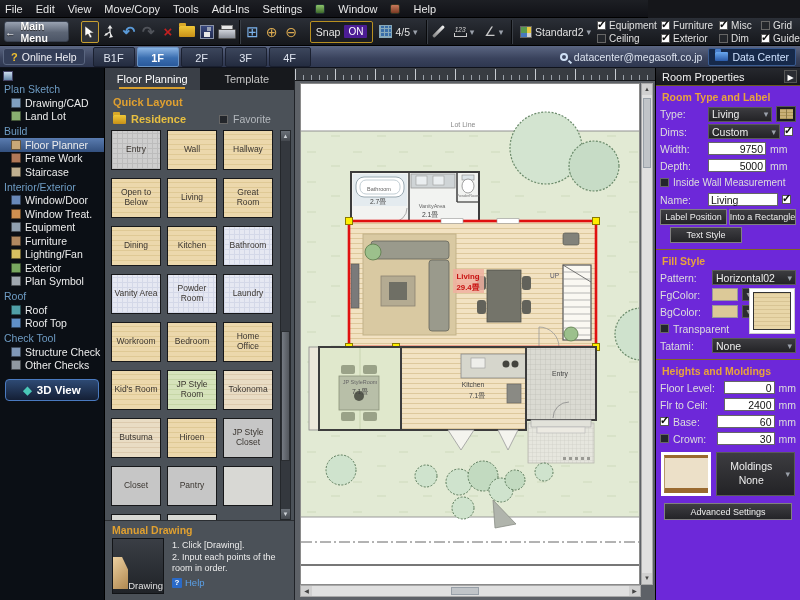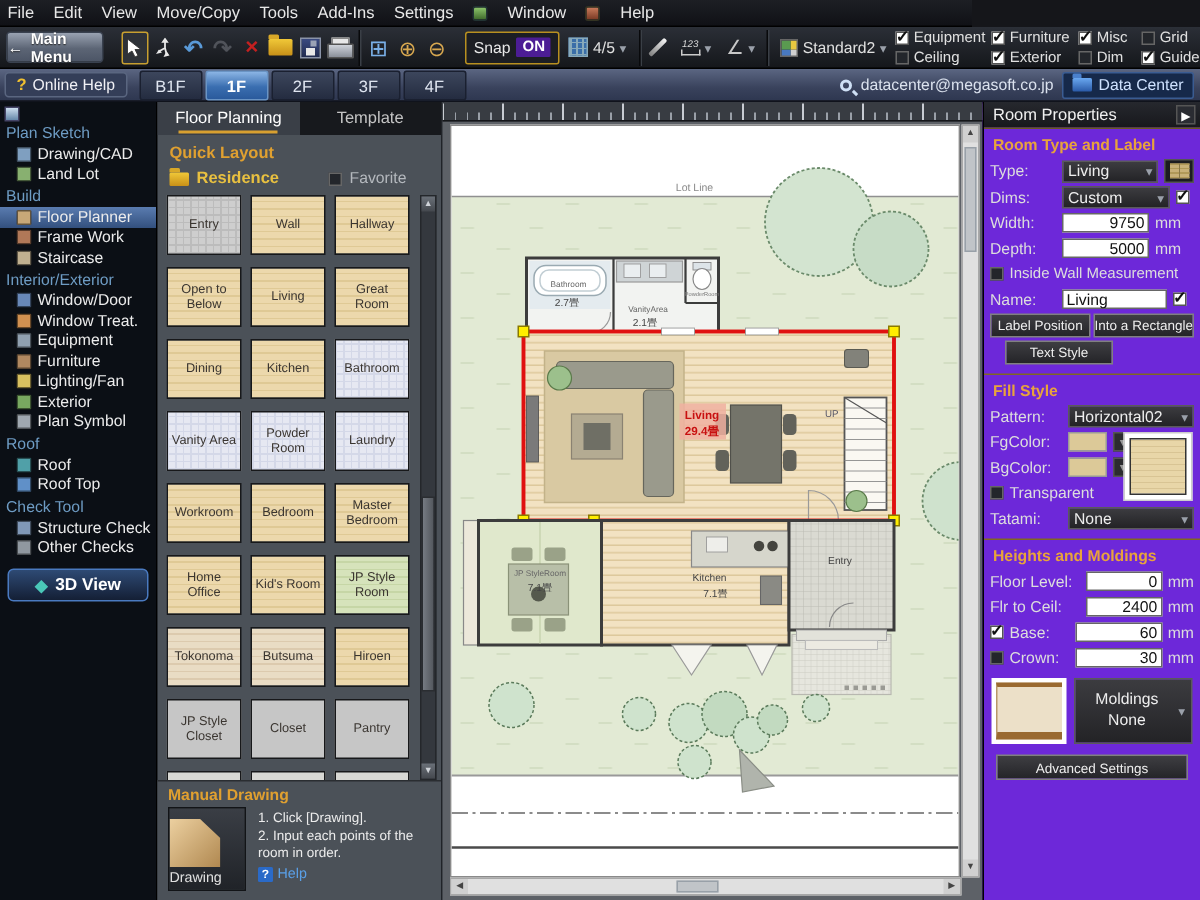--- a/index.html
+++ b/index.html
@@ -43,21 +43,21 @@
   .floppy::after { content:""; position:absolute; right:2px; top:1px; width:4px;
     height:4px; background:#9aa2b5; }
   .printer { width:16px; height:13px; position:relative; }
   .printer::before { content:""; position:absolute; left:3px; top:0; width:10px; height:5px;
     background:#e8e8e8; border:1px solid #888; }
   .printer::after { content:""; position:absolute; left:0; top:4px; width:16px; height:8px;
     background:linear-gradient(#cfd3da,#8a8f99); border:1px solid #555; border-radius:1px; }
   .snapbox { margin-left:8px; height:22px; border:1px solid #b89020; border-radius:2px;
     display:flex; align-items:center; gap:4px; padding:0 5px; background:#1c1e23; }
   .snap-word { color:#e8e8e8; font-size:10.5px; }
-  .snap-on { background:#4c1d95; color:#fff; font-size:10px; font-weight:bold;
+  .snap-on { background:#4c1d95; color:#fff; font-size:10px; font-weight:normal;
     padding:1px 4px; border-radius:1px; }
   .dd-ic { display:flex; align-items:center; gap:3px; padding:0 4px; height:22px; }
   .caret { color:#9aa0aa; font-size:9px; }
   .gridic { width:13px; height:13px; background:#3a6ea8; border:1px solid #8ab;
     background-image:repeating-linear-gradient(90deg,#8ab 0 1px,transparent 1px 4px),
       repeating-linear-gradient(0deg,#8ab 0 1px,transparent 1px 4px); }
   .lbl { color:#e0e0e0; font-size:10.5px; }
   .pen { width:3px; height:15px; background:linear-gradient(#f5f5f5,#808080);
     transform:rotate(45deg); border-radius:1px; }
   .dimic { display:flex; flex-direction:column; align-items:center; }
@@ -153,21 +153,21 @@
   .psb-arrow { height:10px; background:linear-gradient(#6a7078,#44484e); color:#cfd3d8;
     font-size:6px; text-align:center; line-height:10px; }
   .psb-down { position:absolute; bottom:0; left:0; right:0; }
   .psb-thumb { position:absolute; left:0; right:0; top:200px; height:130px;
     background:linear-gradient(90deg,#757a82,#53575d); border:1px solid #2a2d31; }
   .mdraw { position:absolute; left:0; bottom:0; width:100%; height:80px;
     border-top:1px solid #2a2d31; background:#4b5158; }
   .md-head { color:#e0a030; font-size:10.5px; font-weight:bold; padding:3px 0 2px 7px; }
   .md-body { display:flex; padding-left:7px; gap:8px; }
   .drawbtn { width:52px; height:56px; background:linear-gradient(#3a3e45,#202328);
-    border:1px solid #121417; display:flex; flex-direction:column; align-items:flex-start;
+    border:1px solid #121417; display:flex; flex-direction:row; align-items:flex-end;
     justify-content:flex-end; padding-bottom:2px; }
   .poly { width:34px; height:32px; margin-bottom:2px;
     background:linear-gradient(135deg,#ecd0a0,#b08850);
     clip-path:polygon(0 0,60% 0,100% 40%,100% 100%,0 100%); }
   .drawbtn .lbl { font-size:9.5px; }
   .steps { width:122px; color:#ececec; font-size:9px; line-height:1.3; padding-top:2px; }
   .helplink { display:flex; align-items:center; gap:3px; margin-top:2px; }
   .helpic { width:10px; height:10px; background:#2a6ac8; color:#fff; font-size:8px;
     font-weight:bold; text-align:center; line-height:10px; border-radius:1px; }
   .helplink .lbl { color:#5aa0e8; font-size:9.5px; }
@@ -485,21 +485,20 @@
       <div class="rb rb-wood">Living</div>
       <div class="rb rb-wood">Great Room</div>
       <div class="rb rb-wood">Dining</div>
       <div class="rb rb-wood">Kitchen</div>
       <div class="rb rb-tile">Bathroom</div>
       <div class="rb rb-tile">Vanity Area</div>
       <div class="rb rb-tile">Powder Room</div>
       <div class="rb rb-tile">Laundry</div>
       <div class="rb rb-wood">Workroom</div>
       <div class="rb rb-wood">Bedroom</div>
-      <div class="rb rb-wood">Master Bedroom</div>
       <div class="rb rb-wood">Home Office</div>
       <div class="rb rb-wood">Kid's Room</div>
       <div class="rb rb-tatami">JP Style Room</div>
       <div class="rb rb-wood2">Tokonoma</div>
       <div class="rb rb-wood2">Butsuma</div>
       <div class="rb rb-wood">Hiroen</div>
       <div class="rb rb-plain">JP Style Closet</div>
       <div class="rb rb-plain">Closet</div>
       <div class="rb rb-plain">Pantry</div>
       <div class="rb rb-ghost"></div>

